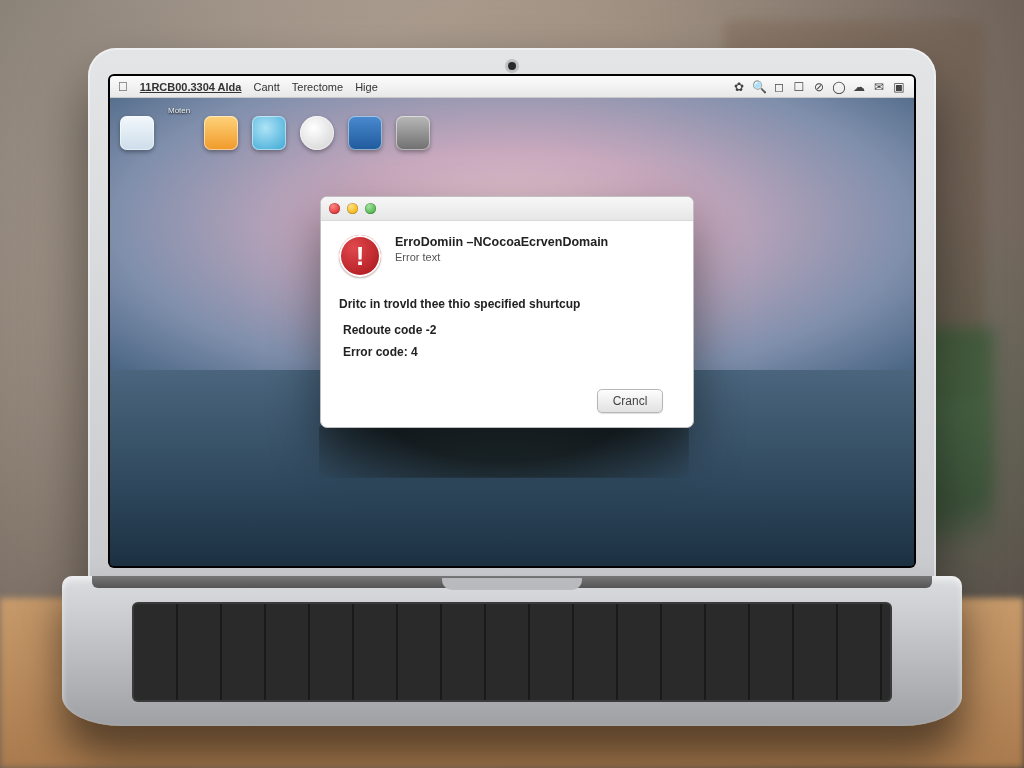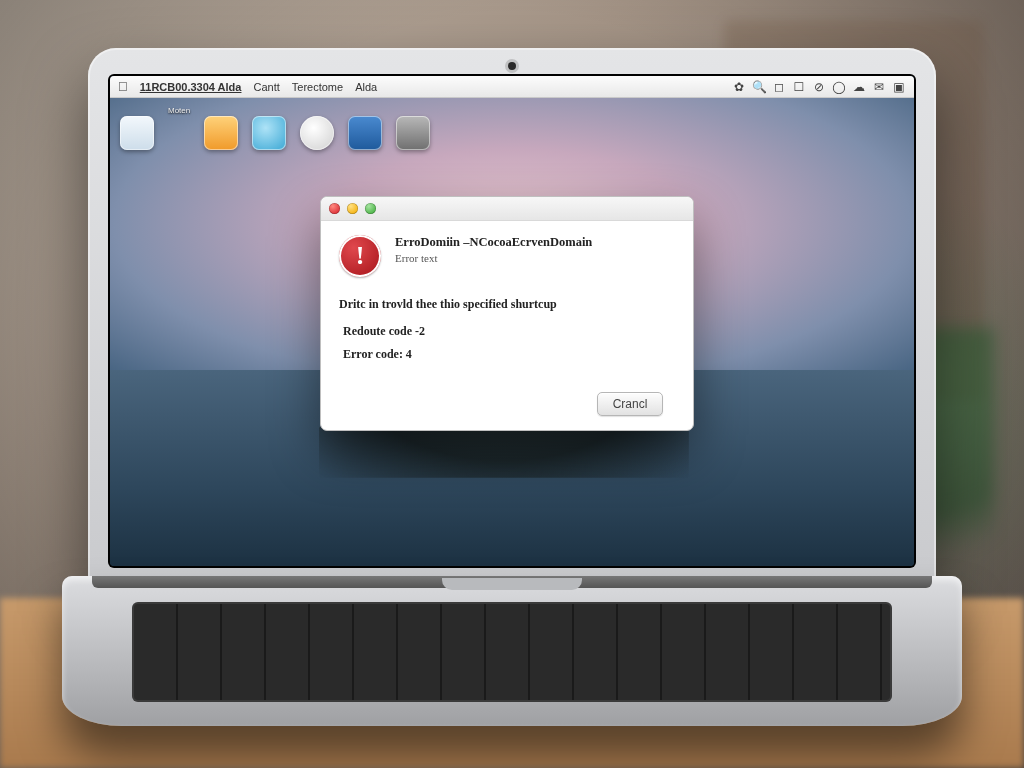--- a/index.html
+++ b/index.html
@@ -87,21 +87,21 @@
     box-shadow:0 22px 50px rgba(0,0,0,.45);
     font-size:12px;color:#222;
   }
   .titlebar{height:24px;border-bottom:1px solid #d9d9d9;
     background:linear-gradient(#f7f7f7,#e6e6e6);
     border-radius:7px 7px 0 0;display:flex;align-items:center;padding:0 8px;gap:7px;}
   .tl{width:11px;height:11px;border-radius:50%;box-shadow:inset 0 0 0 .5px rgba(0,0,0,.3);}
   .tl.red{background:radial-gradient(circle at 35% 30%, #ff8a80, #e0383e 70%);}
   .tl.yel{background:radial-gradient(circle at 35% 30%, #ffe082, #f5b71c 70%);}
   .tl.gre{background:radial-gradient(circle at 35% 30%, #a5e3a0, #53b84e 70%);}
-  .dbody{padding:14px 18px 12px 18px;font-family:Liberation Serif, serif;}
+  .dbody{padding:14px 18px 12px 18px;}
   .drow{display:flex;gap:14px;align-items:flex-start;}
   .erricon{flex:0 0 42px;height:42px;border-radius:50%;
     background:radial-gradient(circle at 35% 30%, #e0484d, #b01c22 80%);
     display:flex;align-items:center;justify-content:center;
     box-shadow:0 1px 2px rgba(0,0,0,.3), inset 0 0 0 2px #fff;}
   .erricon::after{content:"!";color:#fff;font-weight:800;font-size:26px;}
   .hgroup{flex:1;min-width:0;}
   .hline{font-weight:800;font-size:12.5px;margin-bottom:2px;word-break:break-word;}
   .subline{color:#555;font-size:11px;}
   .msg{margin:20px 0 12px 0;font-weight:700;font-size:12px;}
@@ -130,21 +130,21 @@
         <div class="screen">
 
           <div class="sea"></div>
           <div class="island"></div>
 
           <div class="menubar">
             <span class="apple"></span>
             <span class="app">11RCB00.3304 Alda</span>
             <span>Cantt</span>
             <span>Terectome</span>
-            <span>Alda</span>
+            <span>Hige</span>
             <span class="spacer"></span>
             <div class="status-icons">
               <span>✿</span>
               <span>🔍</span>
               <span>◻</span>
               <span>☐</span>
               <span>⊘</span>
               <span>◯</span>
               <span>☁</span>
               <span>✉</span>

